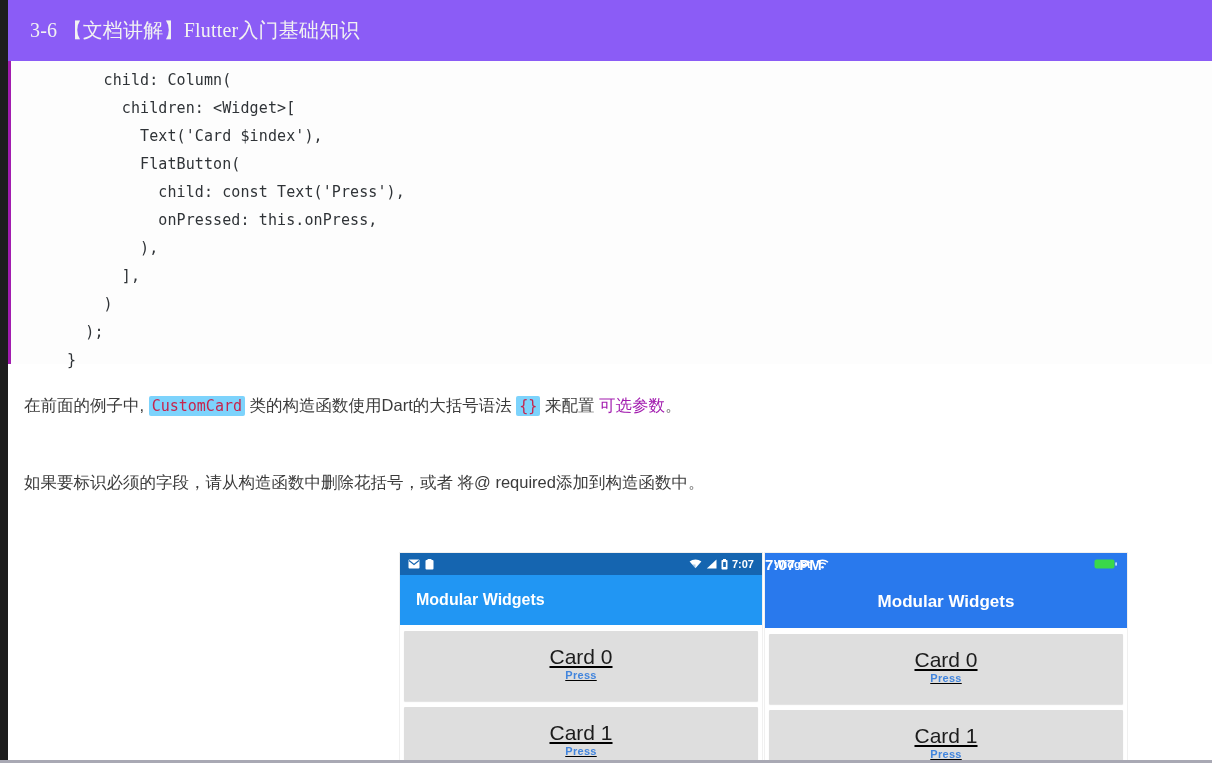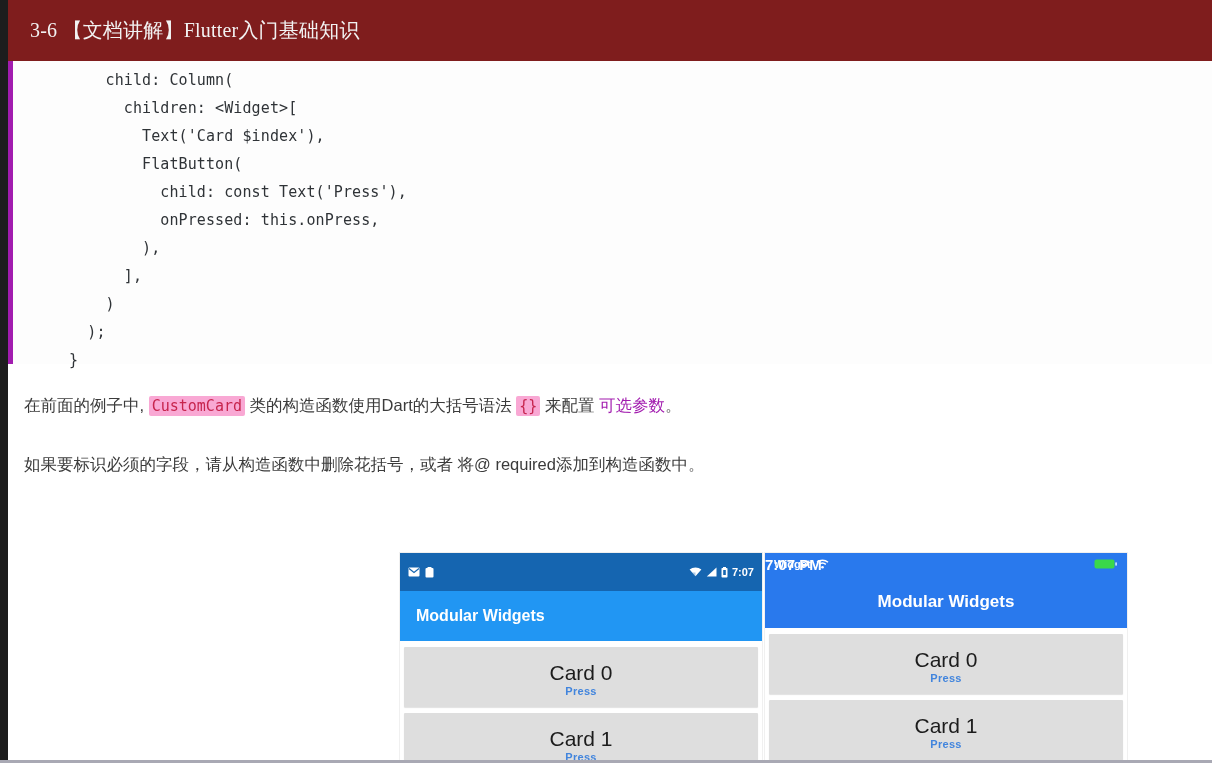--- a/index.html
+++ b/index.html
@@ -22,21 +22,21 @@
     width: 8px; height: 763px;
     background: #1d1d1d;
     z-index: 5;
   }
 
   
   #header {
     position: absolute;
     left: 0; top: 0;
     width: 1212px; height: 61px;
-    background: #7f1d1d;
+    background: #8b5cf6;
     box-sizing: border-box;
     display: flex;
     align-items: center;
     z-index: 4;
   }
   #header-title {
     color: #f2f2f2;
     font-size: 20px;
     letter-spacing: 0.2px;
     padding-left: 30px;
@@ -55,21 +55,21 @@
   }
 
   
   #code-block {
     position: absolute;
     left: 0; top: 0;
     width: 1204px; height: 303px;
     background: #fdfdfd;
     box-sizing: border-box;
     padding: 5px 0 0 16px;
-    border-left: 5px solid #a21caf;
+    border-left: 3px solid #a21caf;
   }
   #code-pre {
     margin: 0;
     font-family: "DejaVu Sans Mono", "Liberation Mono", monospace;
     font-size: 15px;
     line-height: 28px;
     color: #2f3337;
     white-space: pre;
     padding-left: 40px;
     letter-spacing: 0.1px;
@@ -79,28 +79,28 @@
   .para {
     position: absolute;
     left: 16px;
     font-size: 16.5px;
     color: #3b3b3b;
     line-height: 26px;
     white-space: nowrap;
     font-family: "Liberation Sans", "DejaVu Sans", sans-serif;
   }
   #para-1 { top: 331px; }
-  #para-2 { top: 390px; }
+  #para-2 { top: 408px; }
   #para-3 { top: 448px; }
 
   code.inline {
     font-family: "DejaVu Sans Mono", "Liberation Mono", monospace;
     font-size: 15px;
     color: #c7254e;
-    background: #f9a8d4;
+    background: #7dd3fc;
     padding: 1px 3px;
     border-radius: 2px;
   }
   a.link {
     color: #a21caf;
     text-decoration: none;
   }
 
   
   #shots {
@@ -116,21 +116,21 @@
     width: 362px;
     height: 210px;
     overflow: hidden;
     position: relative;
     background: #ffffff;
     box-shadow: 0 0 0 1px rgba(0,0,0,0.06);
   }
 
   
   .android .statusbar {
-    height: 38px;
+    height: 22px;
     background: #1565b0;
     display: flex;
     align-items: center;
     padding: 0 8px;
     box-sizing: border-box;
     color: #ffffff;
     font-size: 11px;
     font-weight: bold;
   }
   .android .sb-left { display: flex; gap: 5px; align-items: center; }
@@ -193,24 +193,25 @@
 
   
   .cardlist {
     padding: 6px 4px 0 4px;
     box-sizing: border-box;
     background: #ffffff;
   }
   .card {
     background: #dedede;
     margin-bottom: 6px;
-    padding: 14px 0 10px 0;
+    padding: 14px 0 20px 0;
     text-align: center;
     border-radius: 1px;
     box-shadow: 0 1px 1px rgba(0,0,0,0.12);
+    text-decoration: underline;
   }
   .android .card-title { font-size: 21px; color: #1c1c1c; }
   .ios .card-title { font-size: 21px; color: #1c1c1c; }
   .card-press {
     font-size: 11px;
     font-weight: bold;
     color: #4285dd;
     letter-spacing: 0.3px;
   }
 

